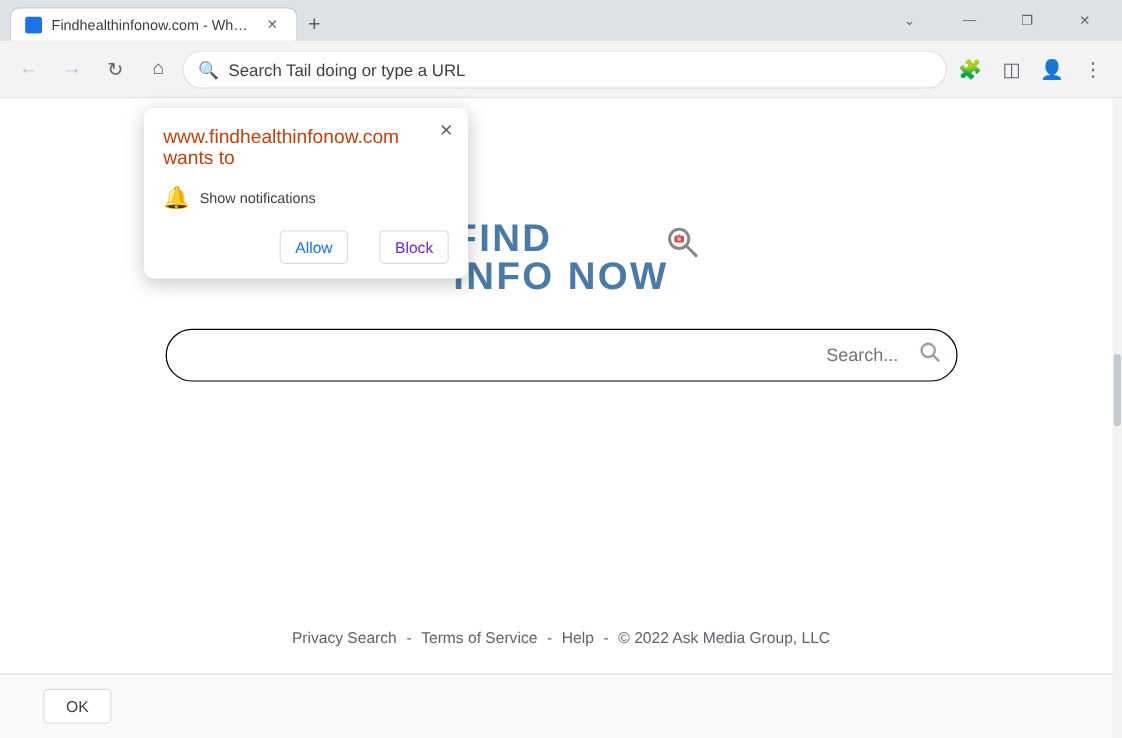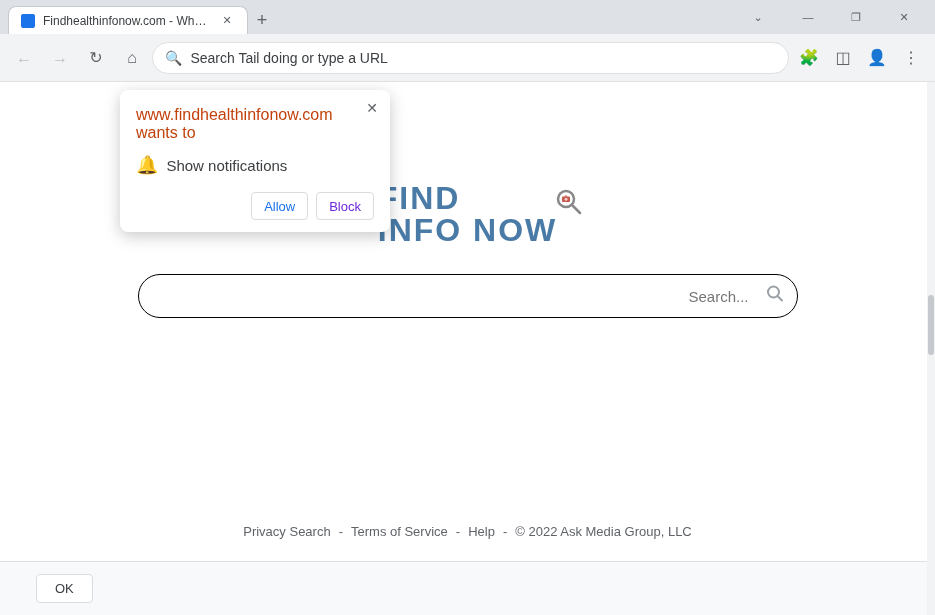--- a/index.html
+++ b/index.html
@@ -113,23 +113,23 @@
       display: flex; align-items: center; justify-content: center;
       font-size: 14px; color: #5f6368; cursor: pointer;
     }
     .popup-site {
       font-size: 16px; color: #c2410c; margin-bottom: 12px;
     }
     .popup-notification-row {
       display: flex; align-items: center; gap: 8px; margin-bottom: 16px;
     }
     .bell-icon { font-size: 18px; color: #5f6368; }
-    .popup-notification-label { font-size: 15px; color: #3c4043; }
+    .popup-notification-label { font-size: 12px; color: #3c4043; }
     .popup-buttons {
-      display: flex; justify-content: flex-end; gap: 8px;
+      display: flex; justify-content: flex-end; gap: 26px;
     }
     .popup-btn {
       height: 28px;
       padding: 0 12px;
       border-radius: 4px;
       font-size: 13px;
       cursor: pointer;
       border: 1px solid #dadce0;
       background: #fff;
       color: #1a73e8;

